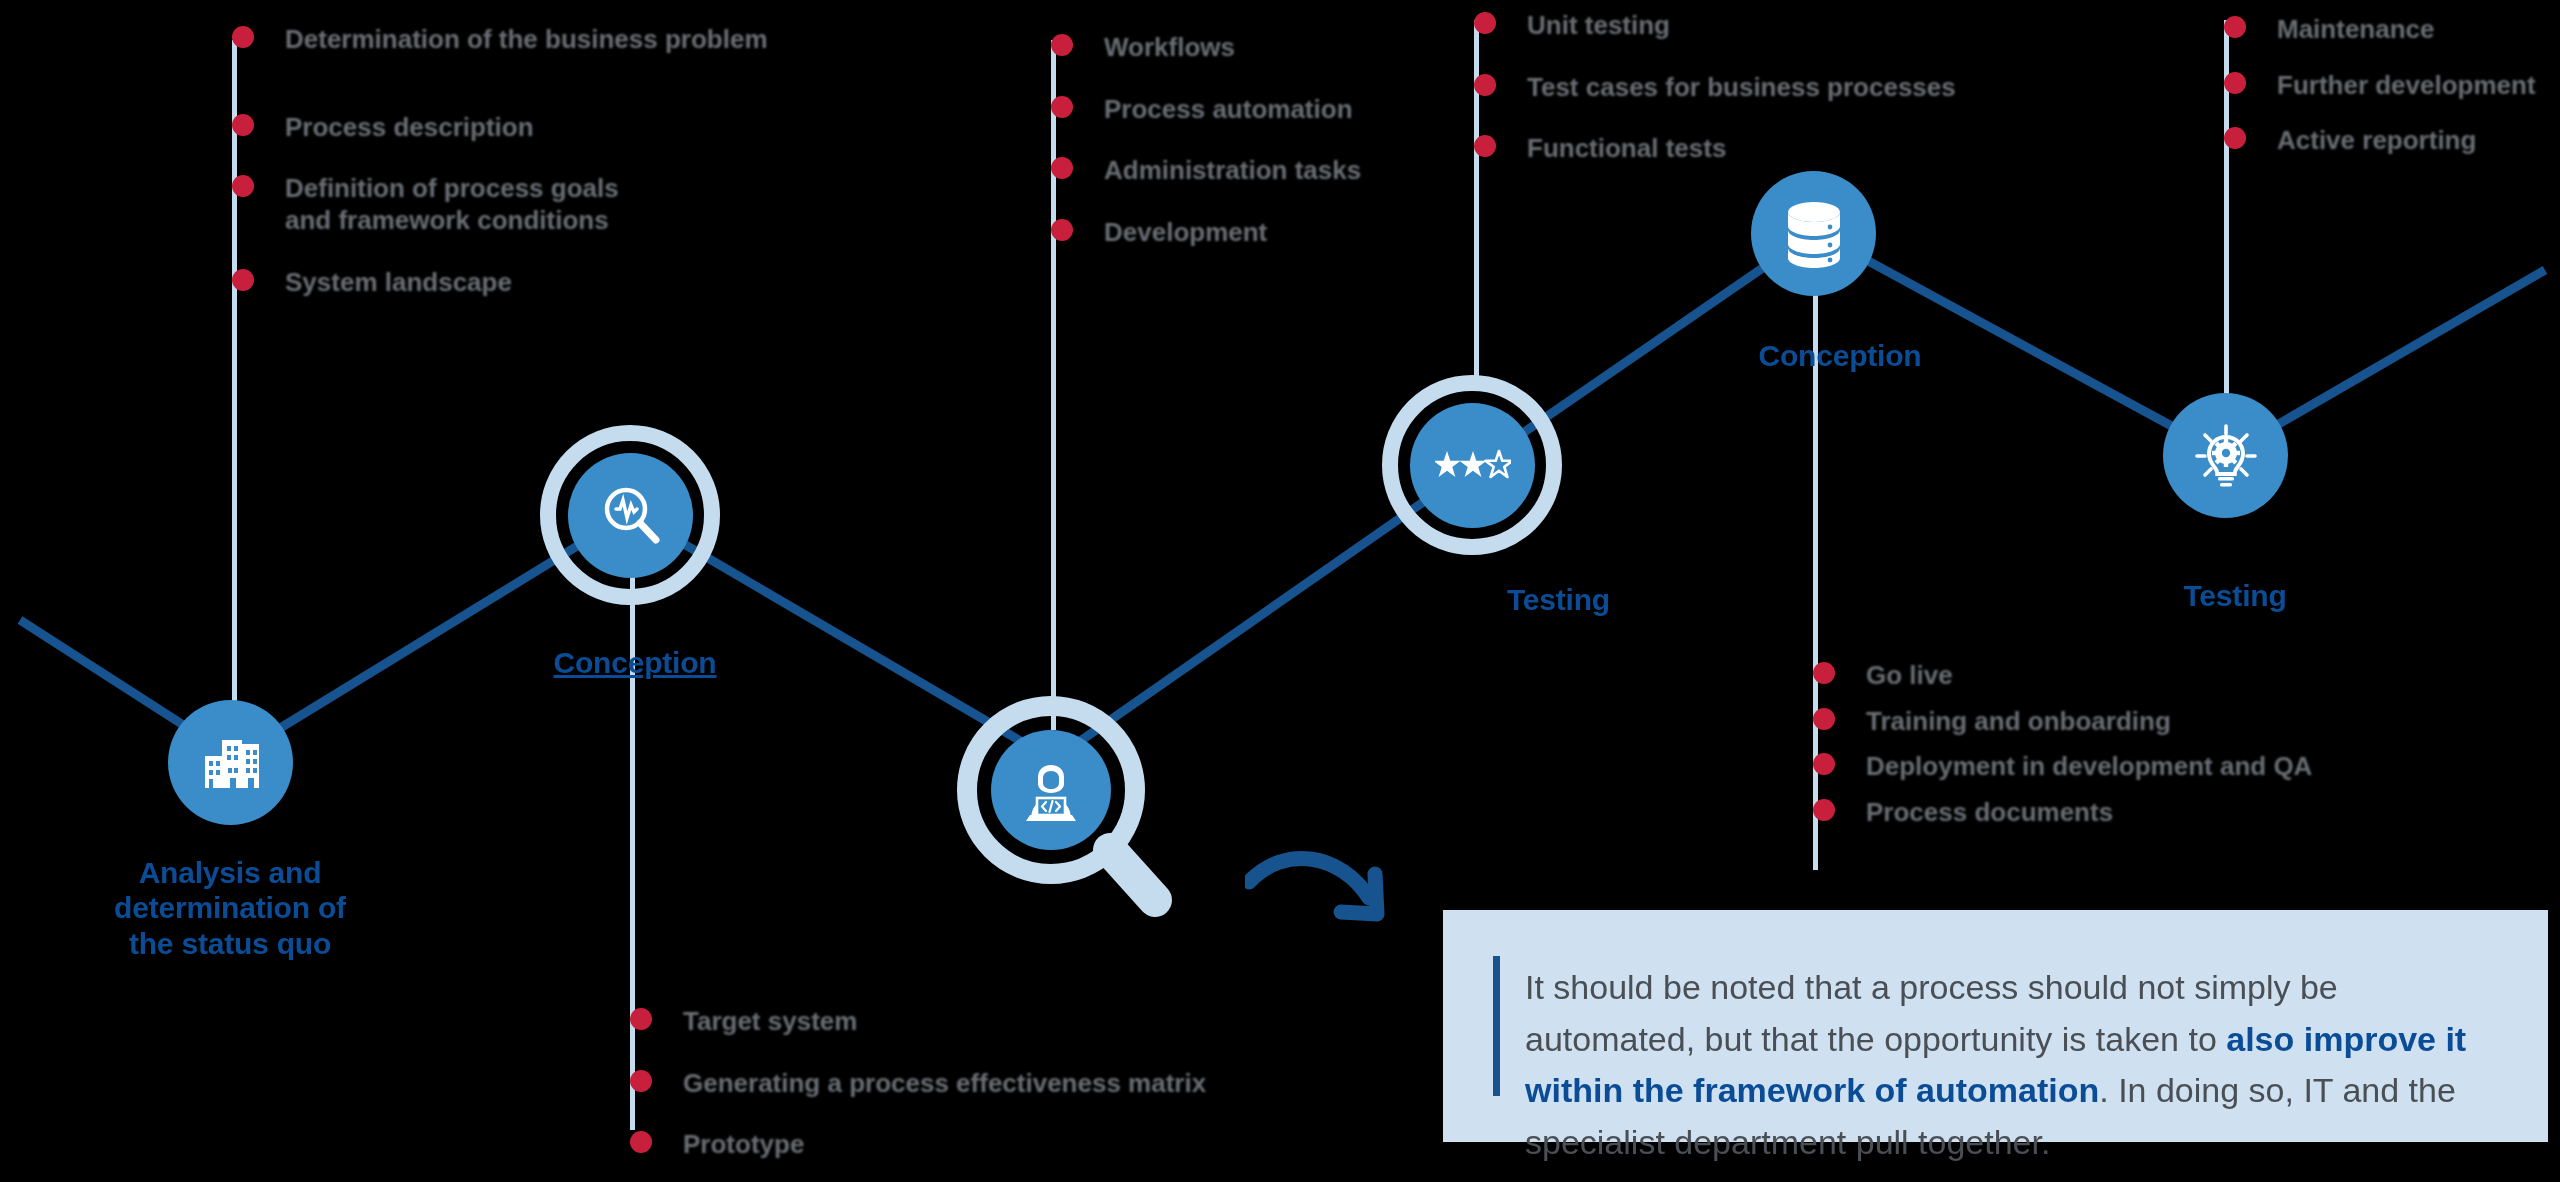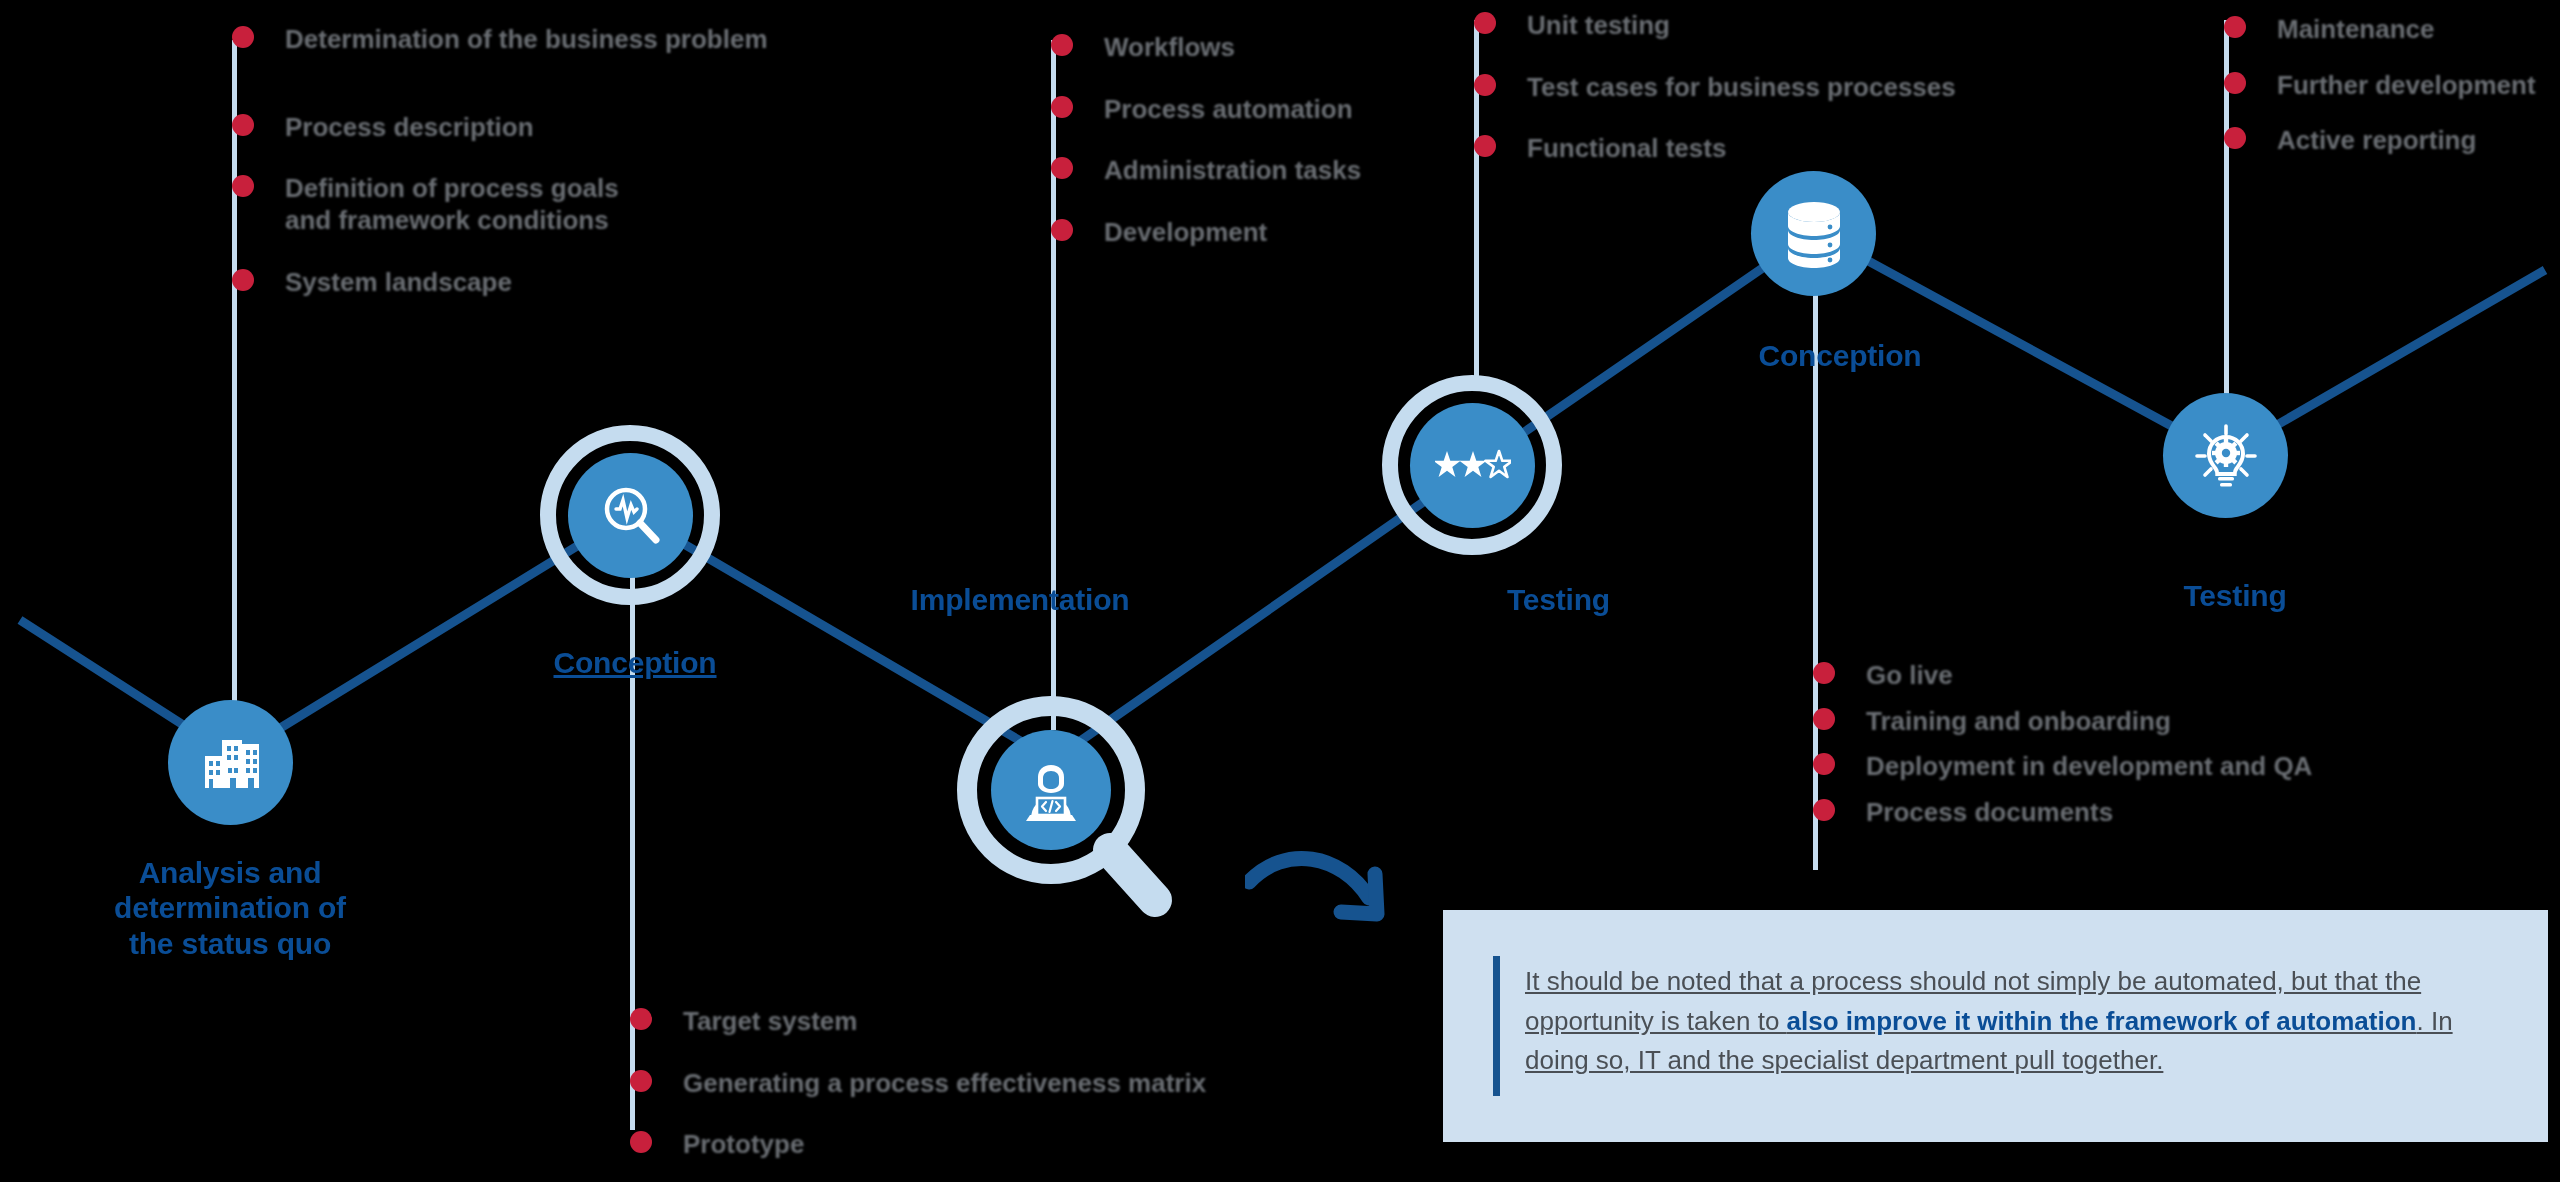--- a/index.html
+++ b/index.html
@@ -29,21 +29,21 @@
   .dot{position:absolute;left:-11px;top:2px;width:22px;height:22px;
        border-radius:50%;background:#c8203c;flex:none;}
   .btext{margin-left:42px;color:#6a6e73;font-size:26px;line-height:1.22;
          font-weight:600;filter:blur(1.15px);max-width:760px;}
 
   
   .note{position:absolute;background:#cfe0f0;}
   .note-bar{position:absolute;left:50px;top:46px;width:7px;bottom:46px;
             background:#16538f;}
   .note-text{position:absolute;left:82px;right:60px;top:52px;
-             color:#4a4f55;font-size:26px;line-height:1.52;text-decoration:underline;}
+             color:#4a4f55;font-size:34px;line-height:1.52;}
   .note-text b{color:#0a4d96;}
 </style>
 </head>
 <body>
 
 <div class="stage">
 
   <svg class="lines" viewBox="0 0 2560 1182" preserveAspectRatio="none">
     <polyline points="20,620 233,757 631,513 1053,760 1475,466 1815,232 2225,455 2545,270" fill="none" stroke="#16538f" stroke-width="9"></polyline>
   </svg>
@@ -117,21 +117,20 @@
         <rect x="19" y="41" width="28" height="17" fill="#3a8dc8" stroke="#ffffff" stroke-width="2.6"></rect>
         <path d="M12 58h42l4 6H8z" fill="#ffffff"></path>
         <g stroke="#ffffff" stroke-width="2.2" fill="none" stroke-linecap="round" stroke-linejoin="round">
           <polyline points="28,45 24,49.5 28,54"></polyline>
           <polyline points="38,45 42,49.5 38,54"></polyline>
           <line x1="34.5" y1="44" x2="31.5" y2="55"></line>
         </g>
       </svg>
     </span>
   </div>
-  <div class="caption" style="left:810px;top:582px;width:420px;">Implementation</div>
 
   <svg style="position:absolute;left:1245px;top:840px;" width="180" height="110" viewBox="0 0 180 110">
     <path d="M4 42 C 40 4, 96 14, 124 58" fill="none" stroke="#16538f" stroke-width="15" stroke-linecap="round"></path>
     <path d="M96 72 L132 74 L130 34" fill="none" stroke="#16538f" stroke-width="15" stroke-linecap="round" stroke-linejoin="round"></path>
   </svg>
 
   <div class="ring" style="left:1382px;top:375px;width:148px;height:148px;"></div>
   <div class="node" style="left:1410px;top:403px;width:125px;height:125px;">
     <span>
       <svg width="76" height="34" viewBox="0 0 76 34">

